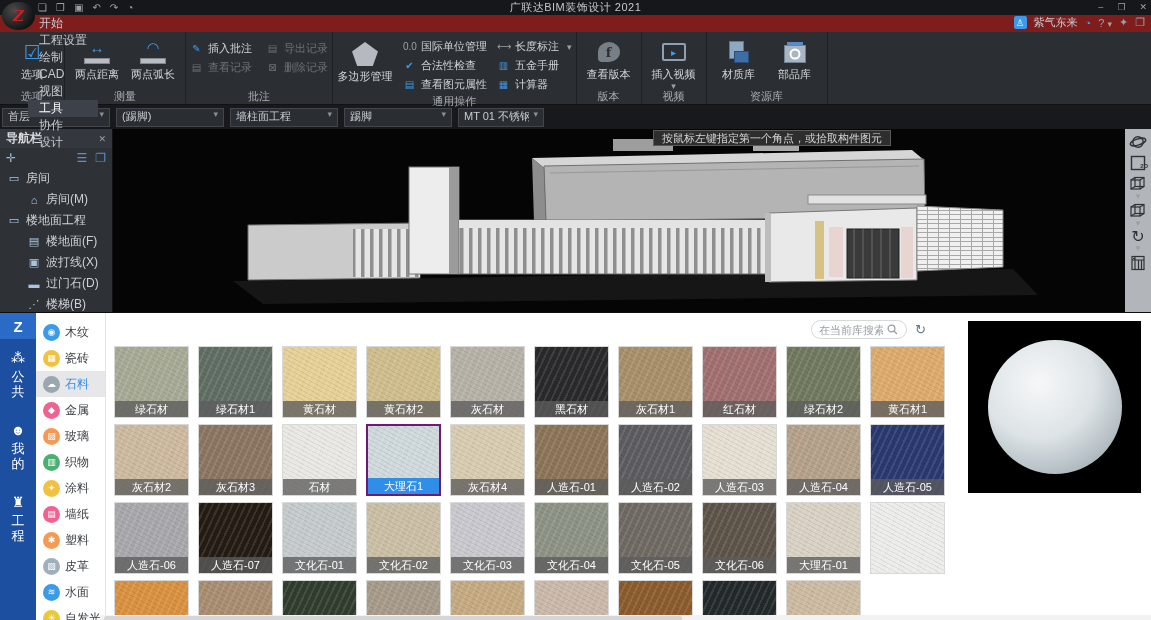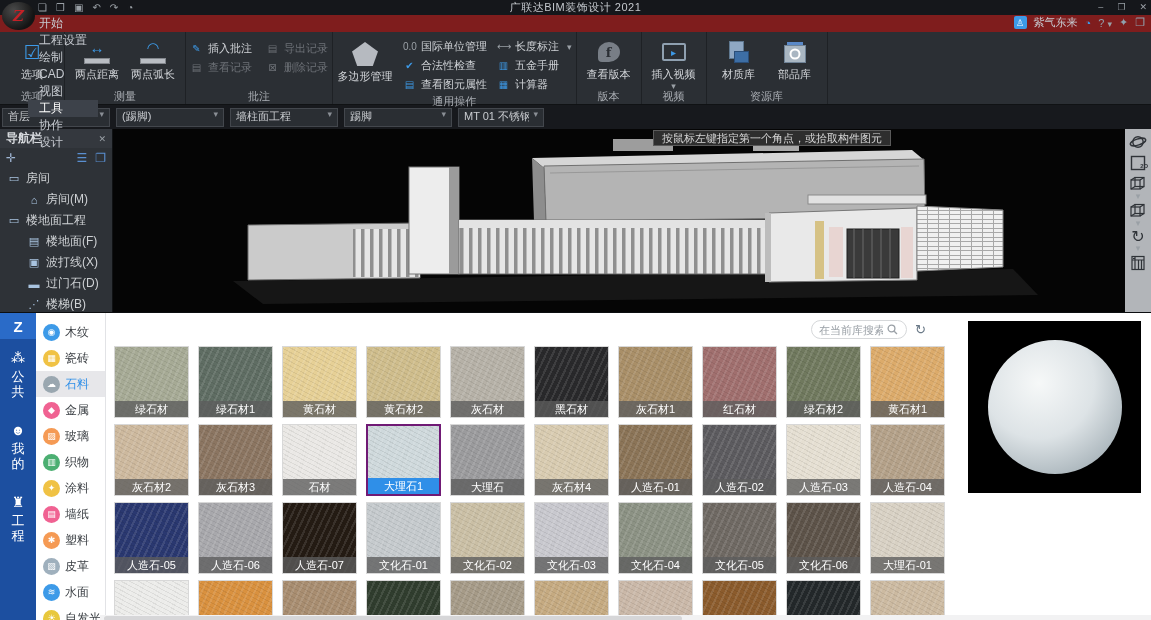--- a/index.html
+++ b/index.html
@@ -578,24 +578,20 @@
         </div>
         <div class="sw">
           <span class="img" style="background-color: rgb(234, 232, 229);"></span>
           <span class="lbl">石材</span>
         </div>
         <div class="sw selected">
           <span class="img" style="background-color: rgb(207, 217, 220);"></span>
           <span class="lbl">大理石1</span>
         </div>
         <div class="sw">
-          <span class="img" style="background-color: rgb(155, 155, 157);"></span>
-          <span class="lbl">大理石</span>
-        </div>
-        <div class="sw">
           <span class="img" style="background-color: rgb(216, 203, 176);"></span>
           <span class="lbl">灰石材4</span>
         </div>
         <div class="sw">
           <span class="img" style="background-color: rgb(139, 116, 87);"></span>
           <span class="lbl">人造石-01</span>
         </div>
         <div class="sw">
           <span class="img" style="background-color: rgb(92, 91, 95);"></span>
           <span class="lbl">人造石-02</span>

